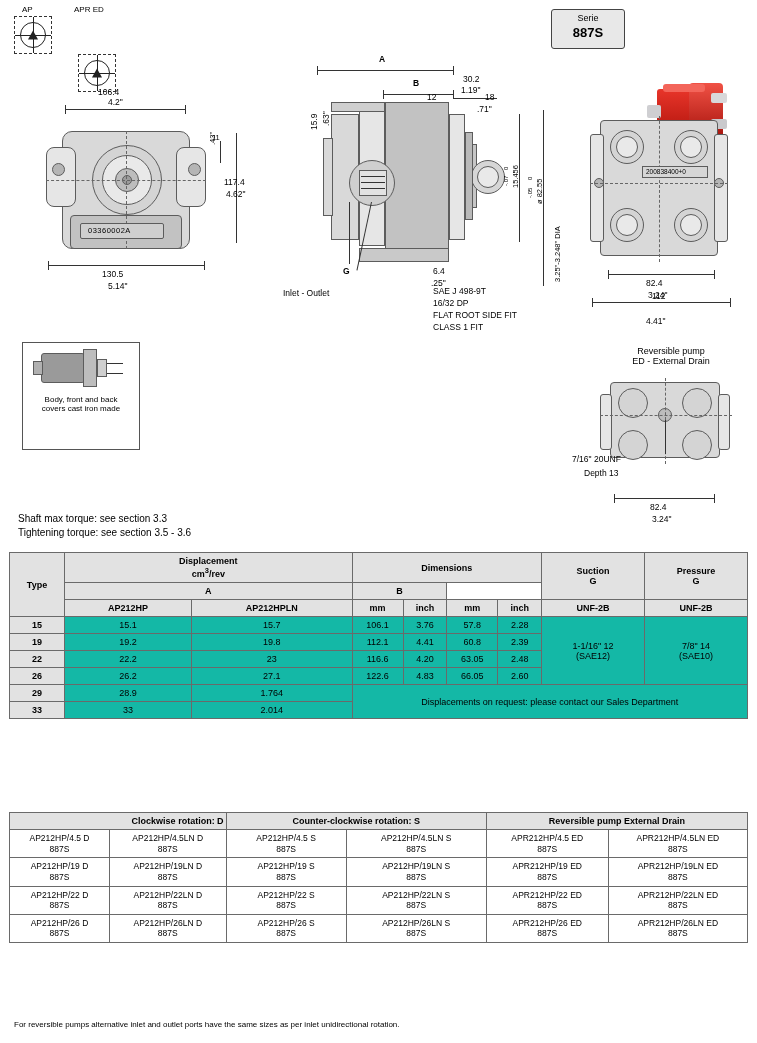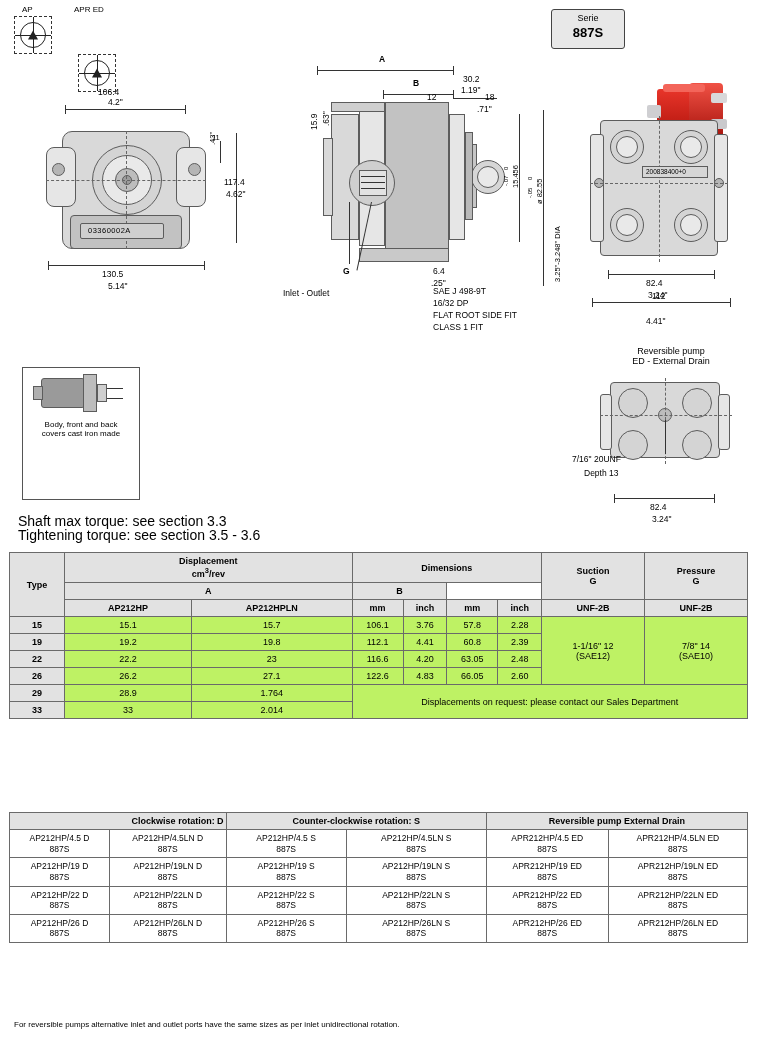--- a/index.html
+++ b/index.html
@@ -71,30 +71,30 @@
     border:1px solid #555;box-sizing:border-box;background:#fff;
     font-size:8px;text-align:center;
   }
   .motor-ico{position:relative;height:46px;}
 
   
   table{border-collapse:collapse;font-size:9px;}
   .t1{width:739px;}
   .t1 th,.t1 td{border:1px solid #6a6a6a;text-align:center;padding:3px 2px;}
   .t1 thead th{background:#e2e2e2;font-weight:bold;}
-  .t1 tbody td{background:#bef264;}
+  .t1 tbody td{background:#14b8a6;}
   .t1 tbody td.typecell{background:#e2e2e2;font-weight:bold;}
 
   .t2{width:739px;}
   .t2 th,.t2 td{border:1px solid #6a6a6a;text-align:center;padding:3px 2px;}
   .t2 thead th{background:#e2e2e2;font-weight:bold;}
   .t2 td{background:#fff;font-size:8.5px;line-height:1.25;}
 
   .footnote{font-size:8px;}
-  .sec-note{font-size:14px;}
+  .sec-note{font-size:10px;}
 </style>
 </head>
 <body>
 
 <div class="abs" style="left:22px;top:4px;">
   <span class="sym-label">AP</span>
 </div>
 <div class="abs symbol-box" style="left:14px;top:16px;">
   <span class="symbol-line-v"></span>
   <span class="symbol-line-h"></span>
@@ -288,21 +288,21 @@
   <div class="abs dim-txt" style="left:-24px;top:78px;">7/16" 20UNF</div>
   <div class="abs dim-txt" style="left:-12px;top:92px;">Depth 13</div>
 
   <div class="ln ln-h abs" style="left:18px;top:122px;width:100px;"></div>
   <div class="ln ln-v abs" style="left:18px;top:118px;height:9px;"></div>
   <div class="ln ln-v abs" style="left:118px;top:118px;height:9px;"></div>
   <div class="abs dim-txt" style="left:54px;top:126px;">82.4</div>
   <div class="abs dim-txt" style="left:56px;top:138px;">3.24"</div>
 </div>
 
-<div class="abs note-box" style="left:22px;top:367px;width:118px;height:133px;">
+<div class="abs note-box" style="left:22px;top:342px;width:118px;height:108px;">
   <div class="motor-ico">
     <span class="gray-part abs" style="left:18px;top:10px;width:44px;height:30px;border-radius:3px;background:#9a9a9a;"></span>
     <span class="gray-part abs" style="left:60px;top:6px;width:14px;height:38px;background:#bdbdbd;"></span>
     <span class="gray-part abs" style="left:74px;top:16px;width:10px;height:18px;background:#cfcfcf;"></span>
     <span class="gray-part abs" style="left:10px;top:18px;width:10px;height:14px;background:#b0b0b0;"></span>
     <span class="ln ln-h abs" style="left:84px;top:20px;width:16px;"></span>
     <span class="ln ln-h abs" style="left:84px;top:30px;width:16px;"></span>
   </div>
   <div style="margin-top:6px;">Body, front and back</div>
   <div>covers cast iron made</div>

